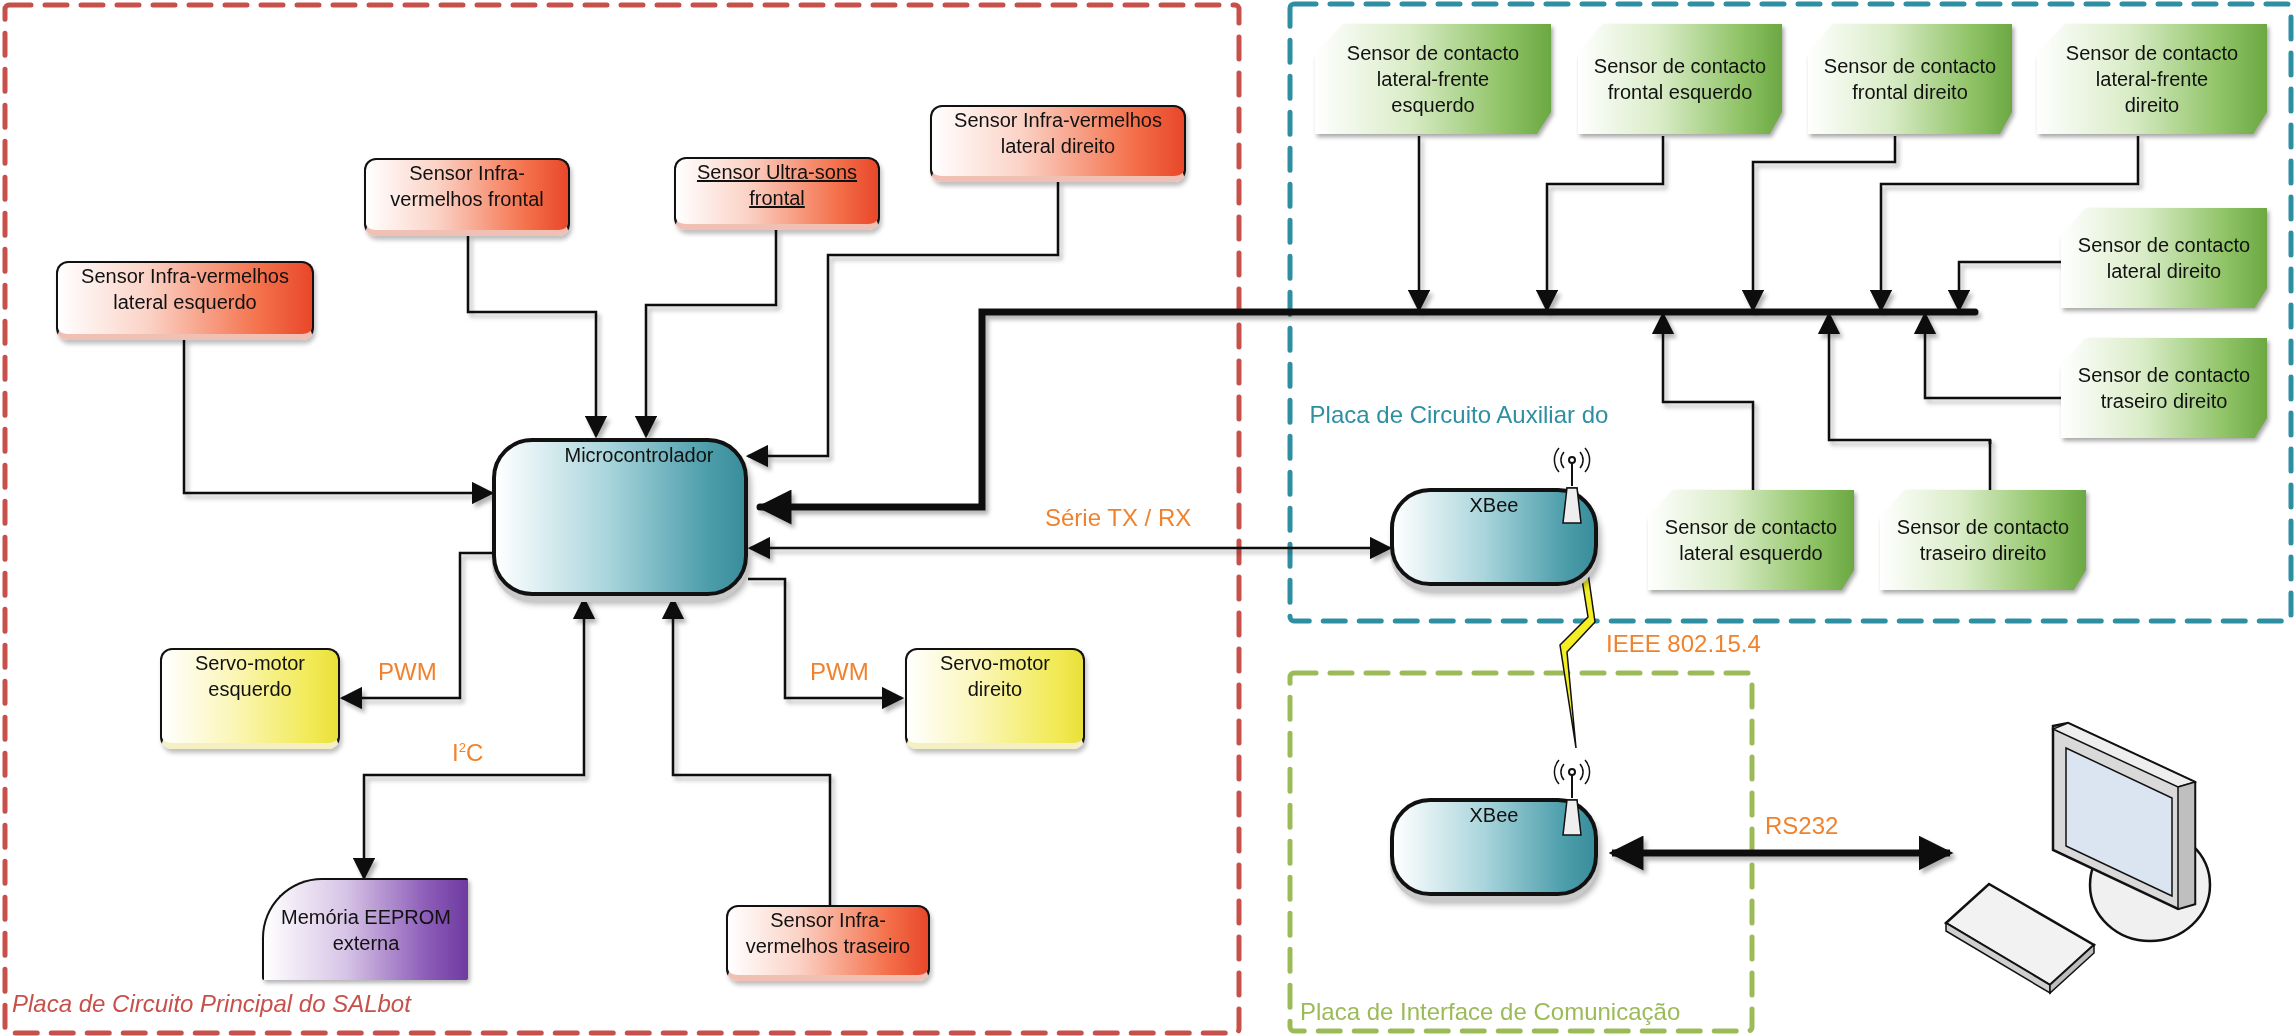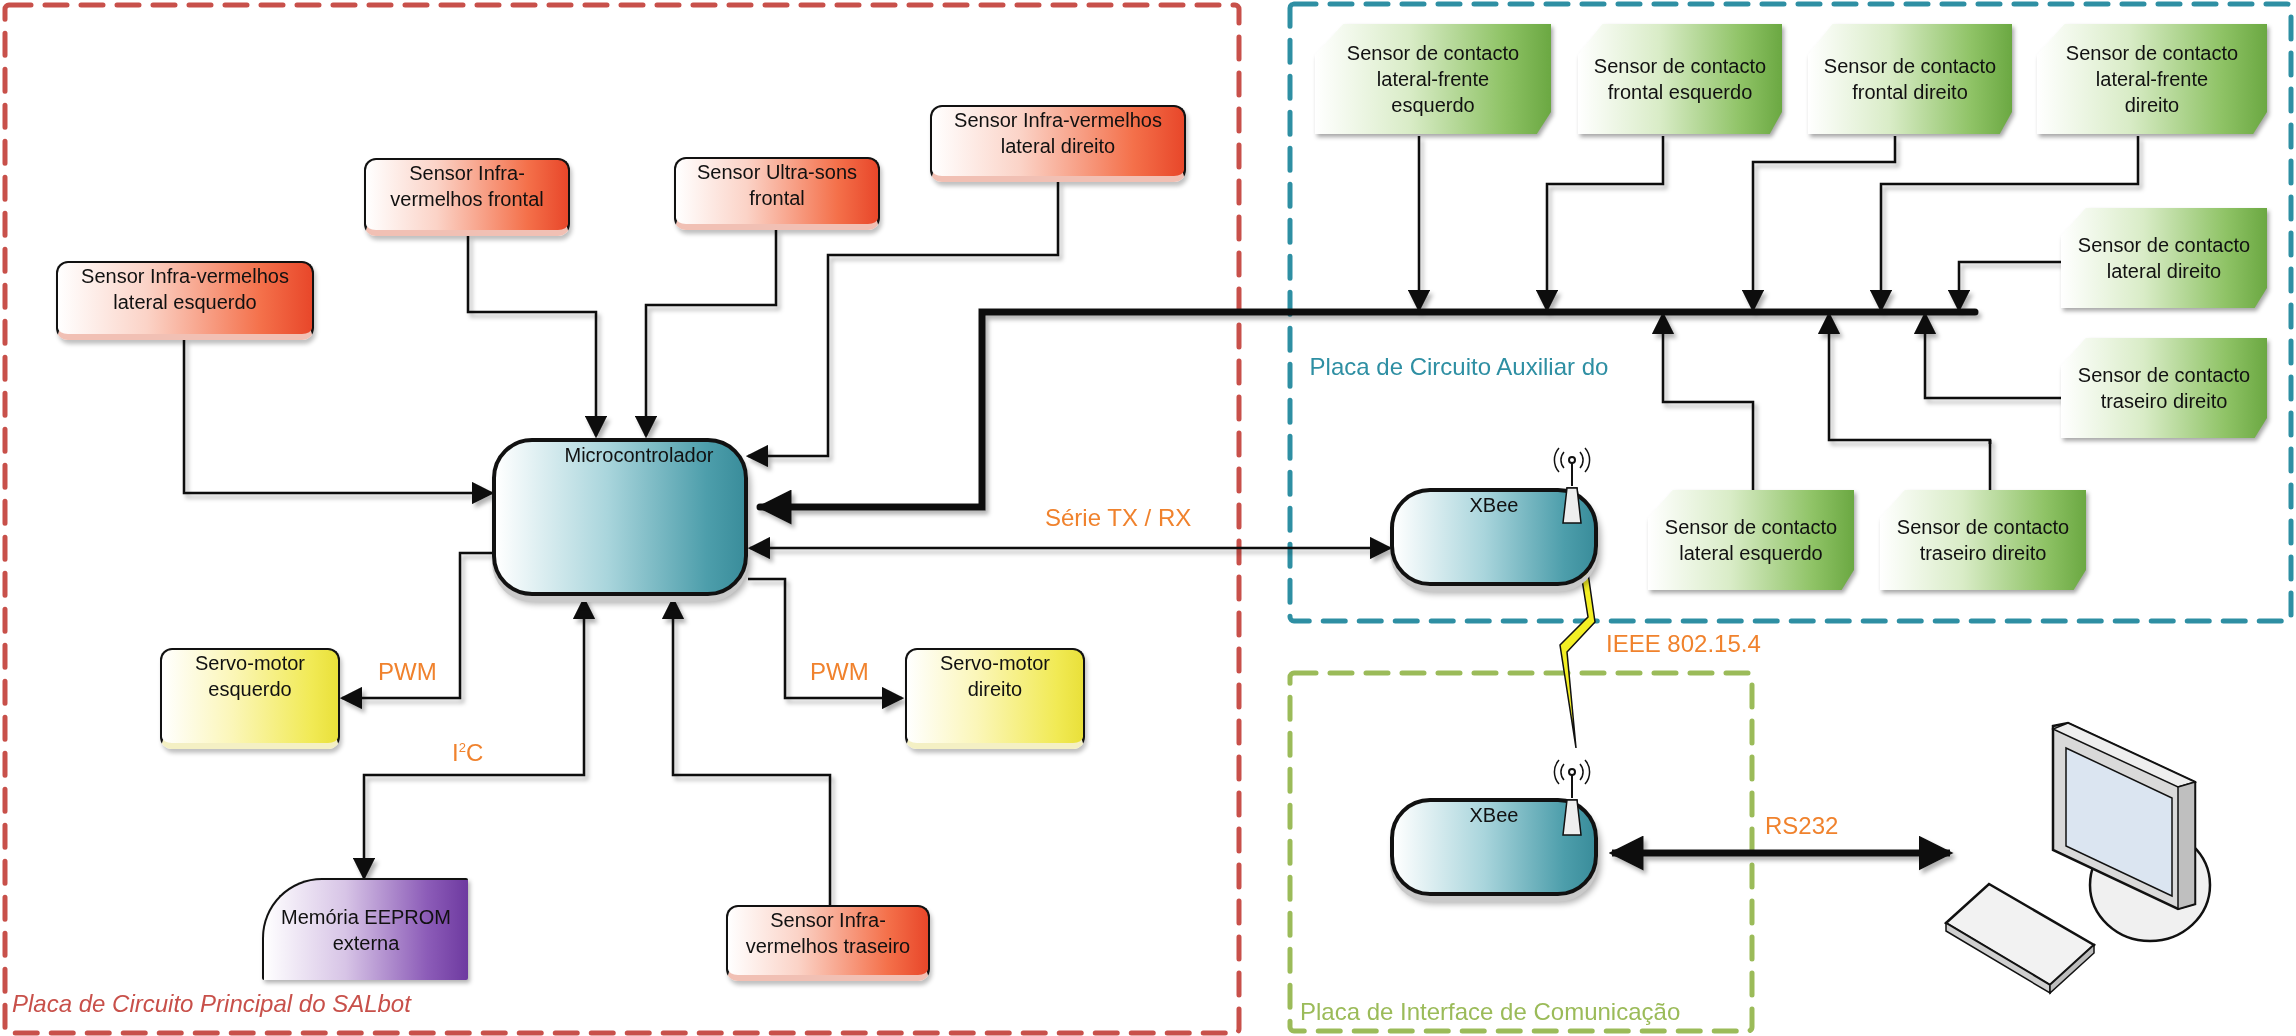--- a/index.html
+++ b/index.html
@@ -15,21 +15,21 @@
   .green-wrap .inner { position:absolute; inset:0; display:flex; align-items:center; justify-content:center; text-align:center; font-size:20px; line-height:26px; color:#111;
            background:linear-gradient(90deg,#ffffff 0%,#d9ecc7 40%,#8fc366 80%,#6ba842 100%);
            clip-path:polygon(12% 0,100% 0,100% 80%,94% 100%,0 100%,0 28%); }
   .purple-wrap { position:absolute; filter:drop-shadow(2px 3px 2px rgba(0,0,0,0.3)); }
   .purple-wrap .inner { position:absolute; inset:0; display:flex; align-items:center; justify-content:center; text-align:center; font-size:20px; line-height:26px; color:#111;
            background:linear-gradient(90deg,#ffffff 0%,#d7c4e6 40%,#8c5cb8 80%,#6e3aa0 100%);
            border-radius:60px 2px 2px 2px; border-top:2px solid #111; border-left:2px solid #111; box-sizing:border-box; }
   .teal { border-radius:40px; border:4px solid #111; background:linear-gradient(90deg,#ffffff 0%,#a9d5dc 45%,#4d9eab 85%,#3a8d9b 100%);
           box-shadow:0 6px 0 #c9c9c9, 3px 8px 6px rgba(0,0,0,0.3); font-size:20px; }
   .orange-label { position:absolute; color:#f0822d; font-size:24px; line-height:28px; white-space:nowrap; }
-  .teal-label { position:absolute; color:#2e8fa3; font-size:24px; line-height:30px; text-align:center; }
+  .teal-label { position:absolute; color:#2e8fa3; font-size:24px; line-height:30px; text-align:center;margin-top:48px; }
 </style>
 </head>
 <body>
 
 <svg id="diagram" viewBox="0 0 2296 1036">
   <defs>
     <marker id="arr" viewBox="0 0 10 10" refX="9" refY="5" markerWidth="9" markerHeight="9" orient="auto-start-reverse">
       <path d="M0,0 L10,5 L0,10 z" fill="#111"></path>
     </marker>
     <marker id="arrBig" viewBox="0 0 10 10" refX="9" refY="5" markerWidth="5" markerHeight="5" orient="auto-start-reverse">
@@ -118,21 +118,21 @@
 <div class="node teal" style="left:492px; top:438px; width:256px; height:158px;padding-left:38px;">
   <span>Microcontrolador</span>
 </div>
 
 <div class="node red" style="left:56px; top:261px; width:258px; height:79px;">
   <span><span>Sensor Infra-vermelhos</span><br><span>lateral esquerdo</span></span>
 </div>
 <div class="node red" style="left:364px; top:158px; width:206px; height:78px;">
   <span><span>Sensor Infra-</span><br><span>vermelhos frontal</span></span>
 </div>
-<div class="node red" style="left:674px; top:157px; width:206px; height:73px;">
+<div class="node red" style="left:674px; top:157px; width:206px; height:73px;text-decoration:underline;">
   <span><span>Sensor Ultra-sons</span><br><span>frontal</span></span>
 </div>
 <div class="node red" style="left:930px; top:105px; width:256px; height:77px;">
   <span><span>Sensor Infra-vermelhos</span><br><span>lateral direito</span></span>
 </div>
 <div class="node yellow" style="left:160px; top:648px; width:180px; height:101px;">
   <span><span>Servo-motor</span><br><span>esquerdo</span></span>
 </div>
 <div class="node yellow" style="left:905px; top:648px; width:180px; height:101px;">
   <span><span>Servo-motor</span><br><span>direito</span></span>

